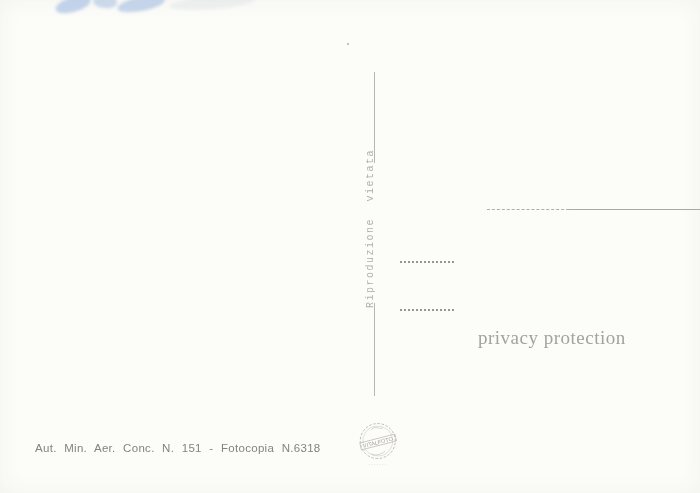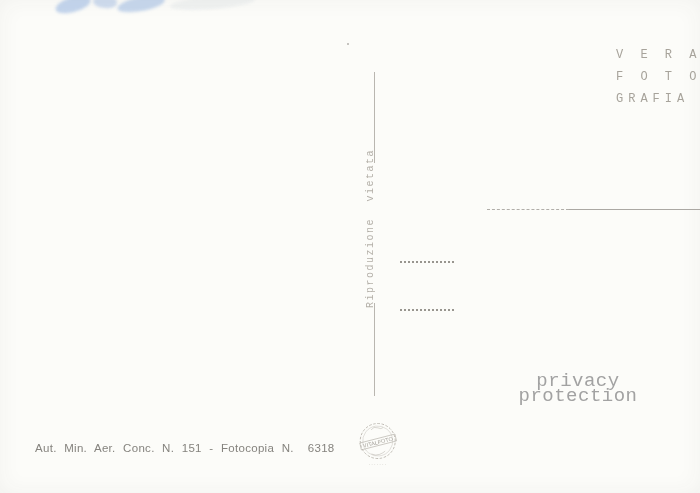--- a/index.html
+++ b/index.html
@@ -36,57 +36,52 @@
   
   .addr-line{position:absolute;top:209px;left:487px;width:213px;height:1px;}
   .addr-line .dashes{position:absolute;left:0;top:0;width:82px;border-top:1px dashed #b1aea9;}
   .addr-line .solid{position:absolute;left:82px;top:0;width:131px;border-top:1px solid #aba8a3;}
   .dotline{position:absolute;left:400px;width:54px;border-top:2px dotted #98958f;height:0;}
   .dotline.d1{top:261px;}
   .dotline.d2{top:309px;}
 
   
   .watermark{
-    position:absolute;left:478px;top:330px;width:200px;text-align:center;
+    position:absolute;left:478px;top:330px;width:200px;
     color:#a2a2a2;font-size:19px;line-height:15px;letter-spacing:0.5px;
-    font-family:Liberation Mono, monospace;font-weight:400;margin-top:44px;
+    font-family:Liberation Serif, serif;font-weight:400;
   }
   .watermark .wm2{display:block;margin-top:1px;}
 
   
   .stamp{position:absolute;left:351px;top:416px;width:54px;height:54px;transform:rotate(-8deg);opacity:0.85;}
   .stamp-sub{
     position:absolute;left:351px;top:461px;width:54px;text-align:center;
     color:#b5b1a9;font-size:5px;letter-spacing:1px;
   }
 
   
   .credits{
     position:absolute;left:35px;top:440px;color:#85837e;
     font-size:11.5px;line-height:16px;letter-spacing:0.3px;word-spacing:4px;
     font-family:"Liberation Sans",sans-serif;white-space:nowrap;
   }
-  .credits .num{margin-left:14px;}
+  .credits .num{margin-left:0;}
 </style>
 </head>
 <body>
 
 <div class="page">
 
   <div class="smudge b1"></div>
   <div class="smudge b2"></div>
   <div class="smudge b3"></div>
   <div class="smudge b4"></div>
   <div class="speck"></div>
 
-  <div class="vera">
-    <div>V E R A</div>
-    <div>F O T O</div>
-    <div>GRAFIA</div>
-  </div>
 
   <div class="vline top"></div>
   <div class="notice">Riproduzione vietata</div>
   <div class="vline bottom"></div>
 
   <div class="addr-line">
     <div class="dashes"></div>
     <div class="solid"></div>
   </div>
   <div class="dotline d1"></div>

